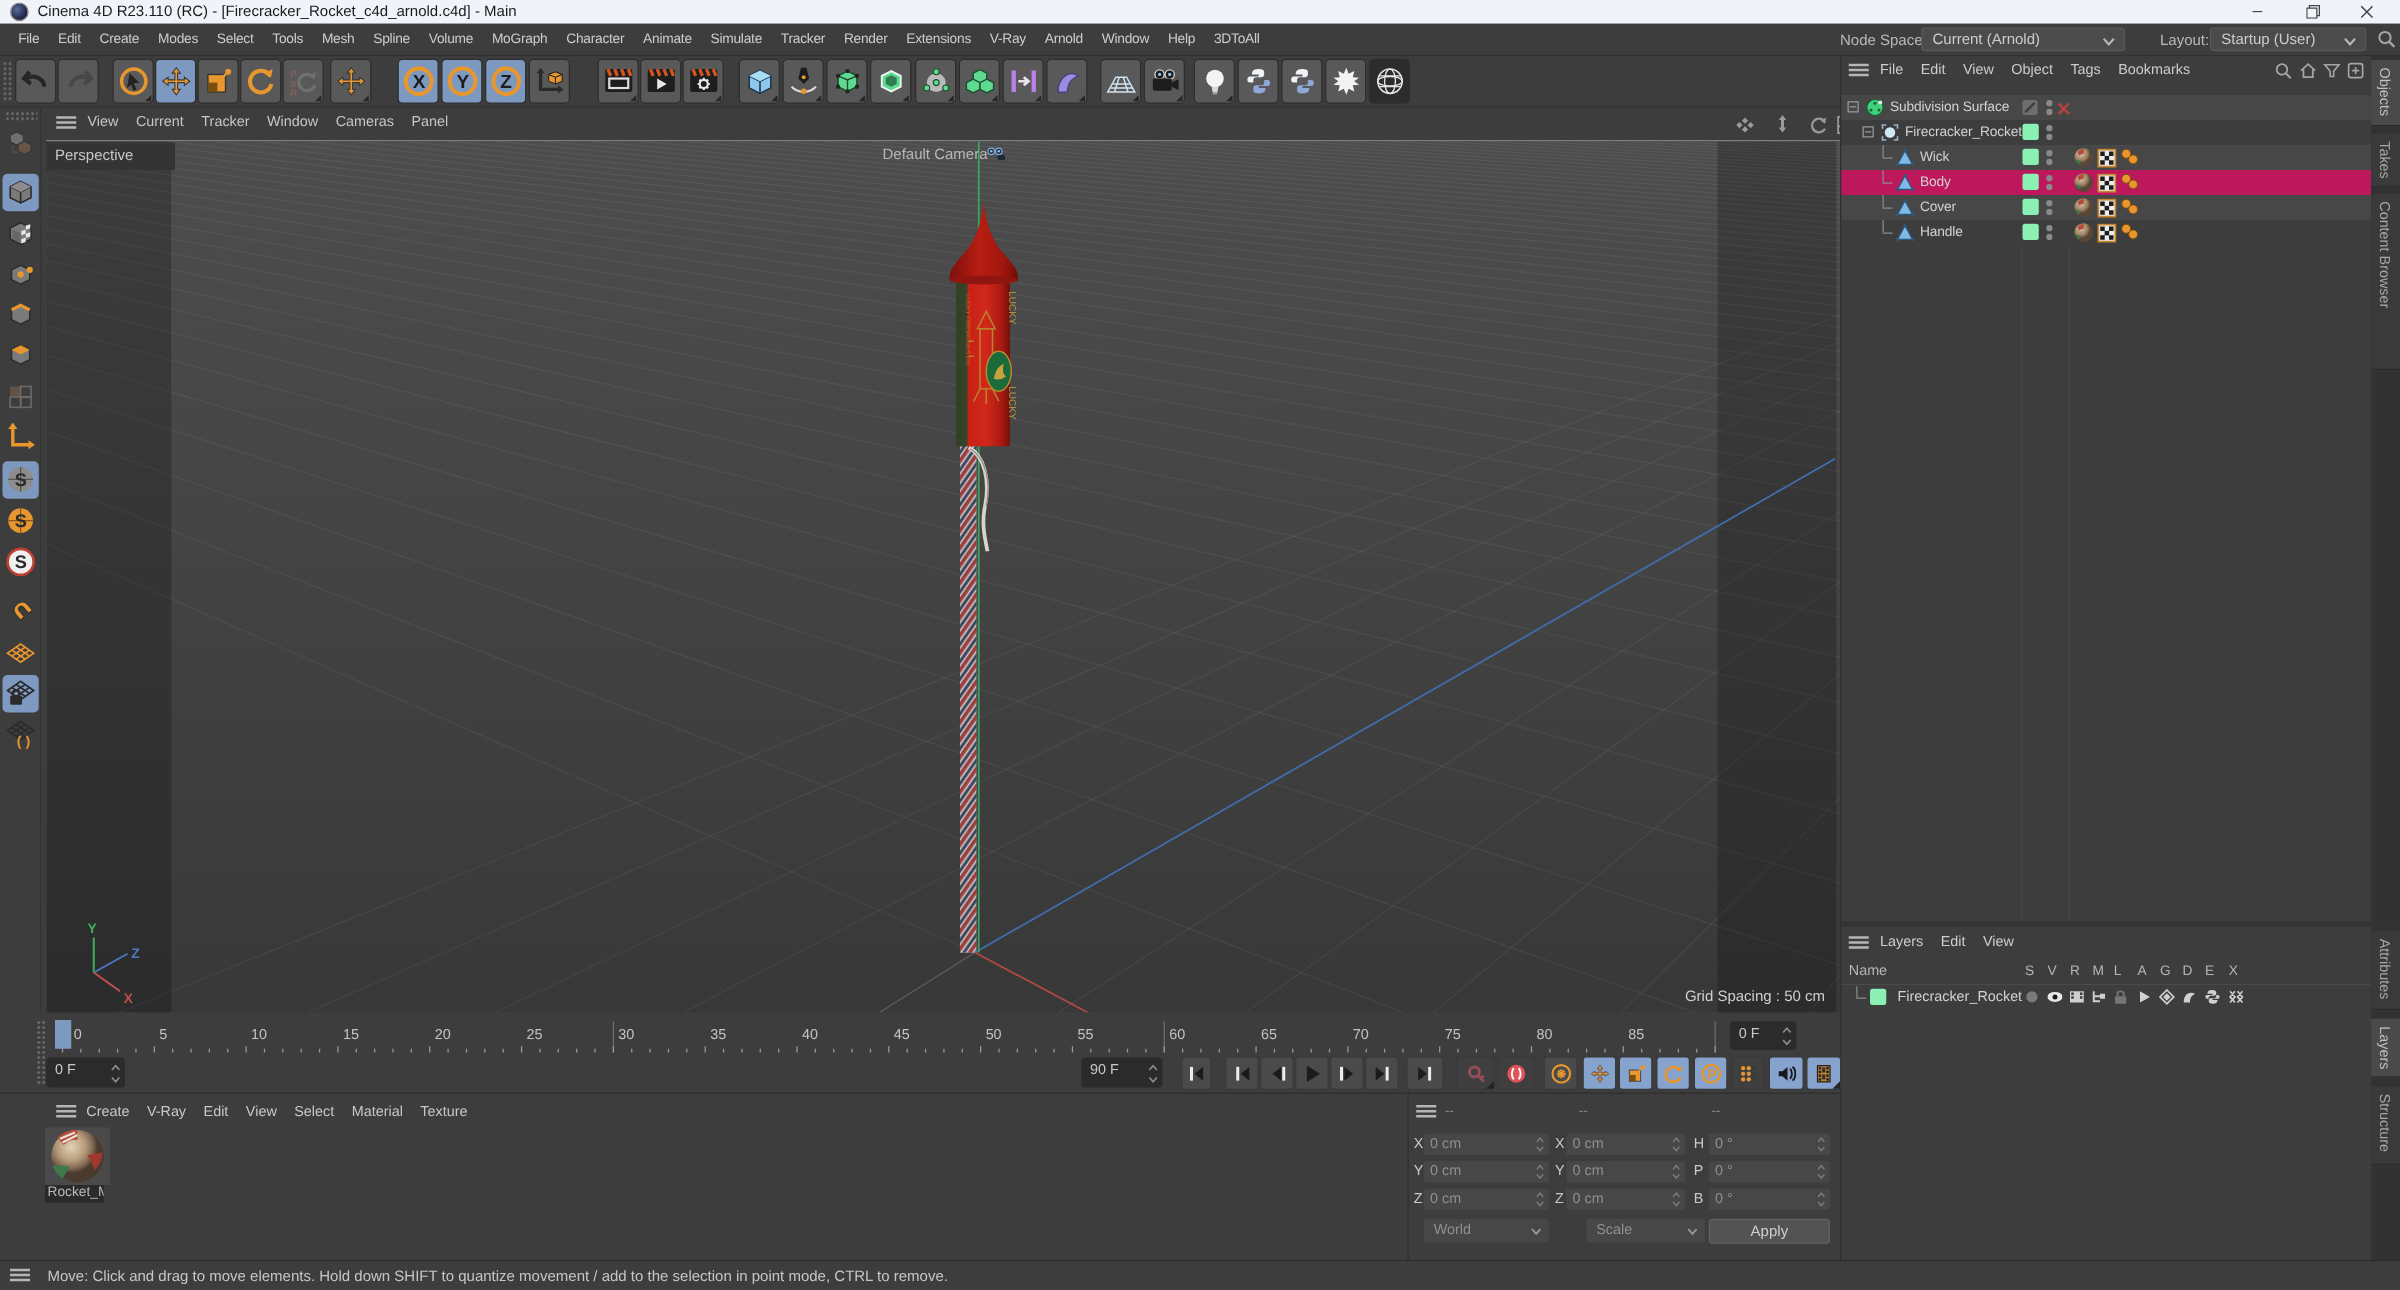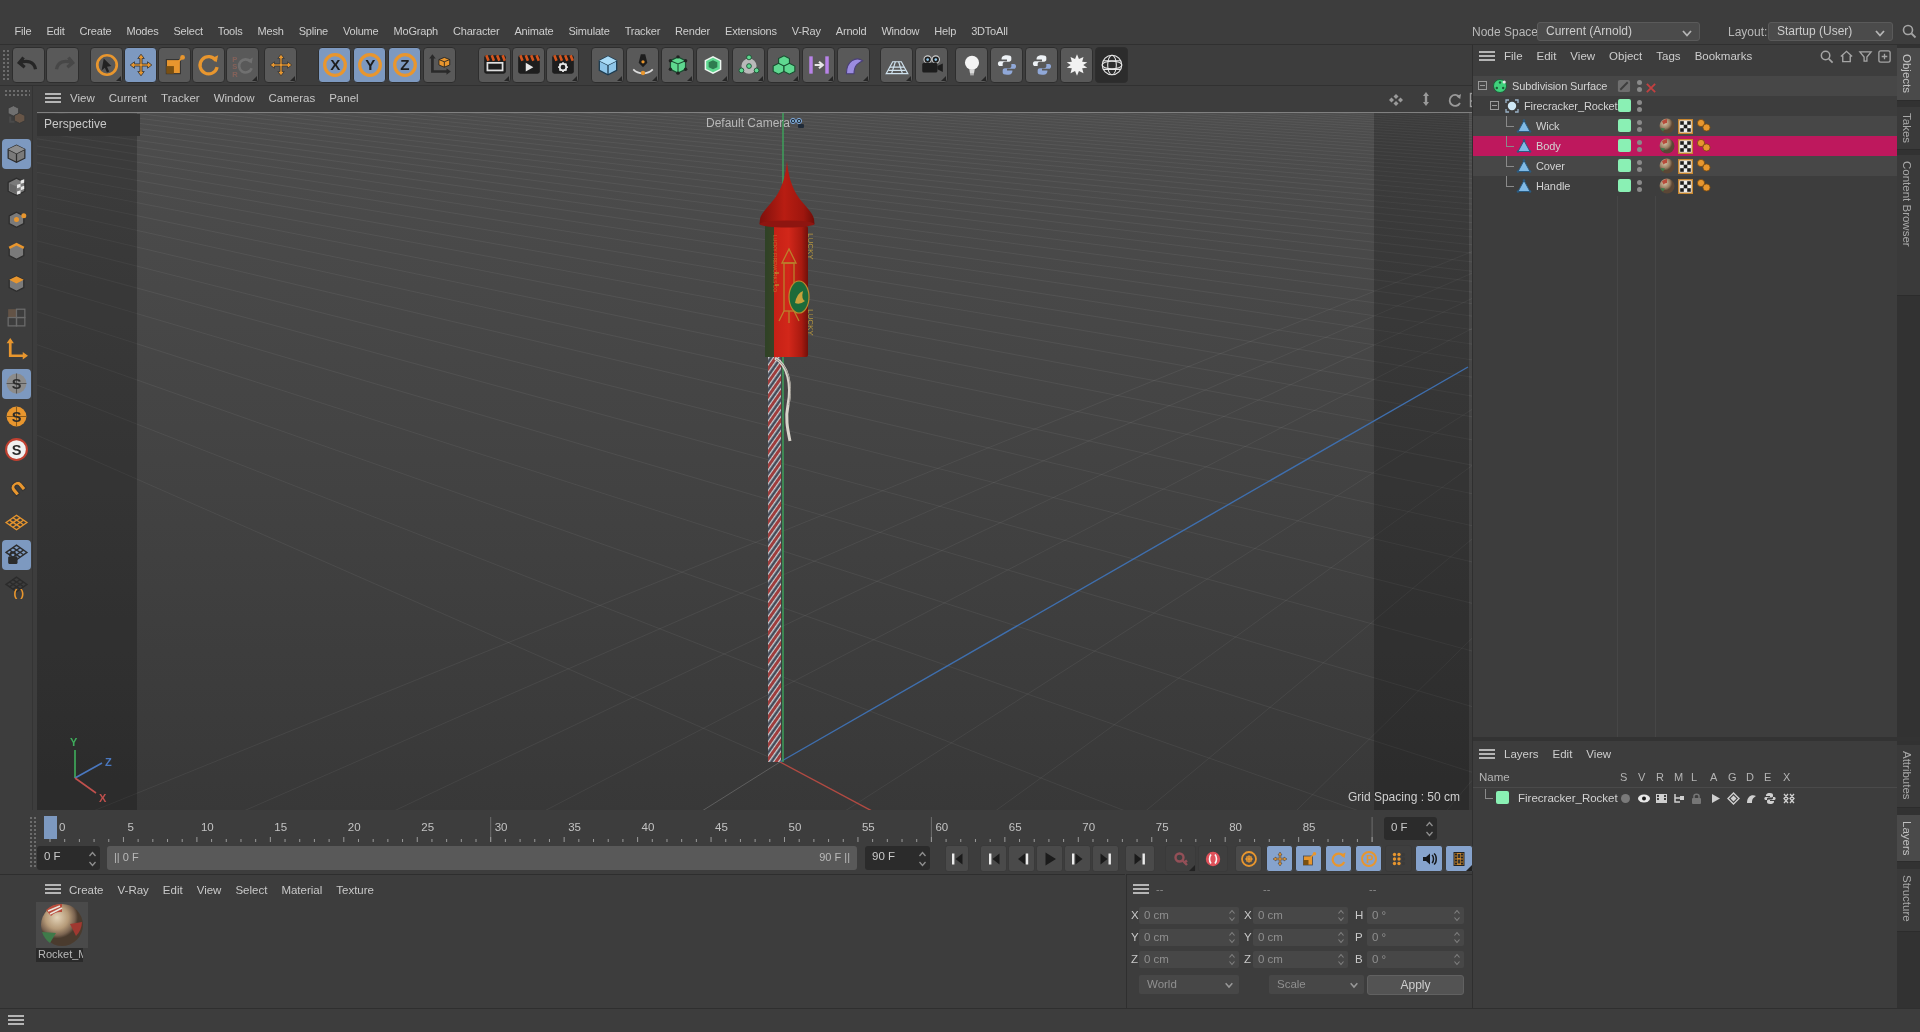--- a/index.html
+++ b/index.html
@@ -45,20 +45,36 @@
   .cselect{position:absolute;height:19px;background:#474747;border-radius:2px;font-size:11.5px;color:#909090;line-height:19px;padding-left:8px;box-sizing:border-box;}
   #apply-btn{position:absolute;height:20px;background:#535353;border:1px solid #616161;border-radius:3px;color:#cfcfcf;font-size:12px;text-align:center;line-height:18px;box-sizing:border-box;}
   .hamb{position:absolute;width:16px;height:11px;}
   .hamb b{position:absolute;left:0;width:16px;height:2px;background:#b5b5b5;}
   .hamb b:nth-child(1){top:0}.hamb b:nth-child(2){top:4px}.hamb b:nth-child(3){top:8px}
 </style>
 </head>
 <body>
 
 <div id="app">
+    <div class="abs" id="titlebar" style="left: 0px; top: 0px; width: 1920px; height: 19px; background: rgb(240, 243, 250);">
+      <div class="abs" style="left: 8px; top: 2px; width: 15px; height: 15px; border-radius: 50%; background: radial-gradient(circle at 35% 35%, rgb(90, 106, 154), rgb(26, 35, 64) 70%); border: 1px solid rgb(136, 136, 136); box-sizing: border-box;"></div>
+      <div class="abs" style="left: 30px; top: 2px; font-size: 12px; color: rgb(27, 27, 27);">Cinema 4D R23.110 (RC) - [Firecracker_Rocket_c4d_arnold.c4d] - Main</div>
+      <div class="abs" style="left: 1786px; top: 0px; width: 40px; height: 19px; color: rgb(68, 68, 68); font-size: 14px; text-align: center; line-height: 16px;">–</div>
+      <div class="abs" style="left: 1830px; top: 0px; width: 40px; height: 19px;">
+        <svg width="11" height="11" style="position:absolute;left:15px;top:4px" viewBox="0 0 11 11">
+          <rect x="0.5" y="2.5" width="8" height="8" fill="#f0f3fa" stroke="#444" stroke-width="1"></rect>
+          <path d="M2.5 2.5 L2.5 0.5 L10.5 0.5 L10.5 8.5 L8.5 8.5" stroke="#444" stroke-width="1" fill="none"></path>
+        </svg>
+      </div>
+      <div class="abs" style="left: 1872px; top: 0px; width: 44px; height: 19px;">
+        <svg width="11" height="11" style="position:absolute;left:16px;top:4px" viewBox="0 0 11 11">
+          <path d="M1 1 L10 10 M10 1 L1 10" stroke="#444" stroke-width="1.2"></path>
+        </svg>
+      </div>
+    </div>
     <div class="abs" style="left: 0px; top: 19px; width: 1920px; height: 26px; background: rgb(61, 61, 61); border-bottom: 1px solid rgb(48, 48, 48); box-sizing: border-box;">
       <div class="abs" style="left: 7px; top: 0px; white-space: nowrap;"><div class="menu-item">File</div><div class="menu-item">Edit</div><div class="menu-item">Create</div><div class="menu-item">Modes</div><div class="menu-item">Select</div><div class="menu-item">Tools</div><div class="menu-item">Mesh</div><div class="menu-item">Spline</div><div class="menu-item">Volume</div><div class="menu-item">MoGraph</div><div class="menu-item">Character</div><div class="menu-item">Animate</div><div class="menu-item">Simulate</div><div class="menu-item">Tracker</div><div class="menu-item">Render</div><div class="menu-item">Extensions</div><div class="menu-item">V-Ray</div><div class="menu-item">Arnold</div><div class="menu-item">Window</div><div class="menu-item">Help</div><div class="menu-item">3DToAll</div></div>
       <div class="abs" style="left: 1472px; top: 6px; font-size: 12px; color: rgb(185, 185, 185);">Node Space:</div>
       <div class="abs mb-select" style="left: 1537px; top: 3px; width: 163px;"><div style="display: inline;">Current (Arnold)</div><div class="abs" style="right: 6px; top: 4px;"><svg width="12" height="12" viewBox="0 0 12 12">
             <path d="M2 4 L6 8.5 L10 4" stroke="#b5b5b5" stroke-width="1.8" fill="none"></path>
           </svg></div></div>
       <div class="abs" style="left: 1728px; top: 6px; font-size: 12px; color: rgb(185, 185, 185);">Layout:</div>
       <div class="abs mb-select" style="left: 1768px; top: 3px; width: 125px;"><div style="display: inline;">Startup (User)</div><div class="abs" style="right: 6px; top: 4px;"><svg width="12" height="12" viewBox="0 0 12 12">
             <path d="M2 4 L6 8.5 L10 4" stroke="#b5b5b5" stroke-width="1.8" fill="none"></path>
           </svg></div></div>
@@ -1067,24 +1083,20 @@
         <svg class="spin-arr" width="9" height="18">
           <path d="M1.5 6 L4.5 2.5 L7.5 6 M1.5 12 L4.5 15.5 L7.5 12" stroke="#8f8f8f" stroke-width="1.3" fill="none"></path>
         </svg>
       </div>
       <div class="abs spinbox" style="left: 37px; top: 36px; width: 63px; height: 24px;">
         <div class="sval">0 F</div>
         <svg class="spin-arr" width="9" height="18" style="top:4px">
           <path d="M1.5 6 L4.5 2.5 L7.5 6 M1.5 12 L4.5 15.5 L7.5 12" stroke="#8f8f8f" stroke-width="1.3" fill="none"></path>
         </svg>
       </div>
-      <div class="abs" style="left: 107px; top: 36px; width: 750px; height: 24px; background: rgb(89, 89, 89); border-radius: 3px;">
-        <div class="abs" style="left: 7px; top: 5px; font-size: 11px; color: rgb(185, 185, 185);">|| 0 F</div>
-        <div class="abs" style="right: 7px; top: 5px; font-size: 11px; color: rgb(185, 185, 185);">90 F ||</div>
-      </div>
       <div class="abs spinbox" style="left: 865px; top: 36px; width: 65px; height: 24px;">
         <div class="sval">90 F</div>
         <svg class="spin-arr" width="9" height="18" style="top:4px">
           <path d="M1.5 6 L4.5 2.5 L7.5 6 M1.5 12 L4.5 15.5 L7.5 12" stroke="#8f8f8f" stroke-width="1.3" fill="none"></path>
         </svg>
       </div>
       <div class="abs trbtn " style="left: 945px; width: 24px;">
         <svg width="16" height="16" viewBox="0 0 16 16">
           <rect x="3" y="2.5" width="2.4" height="11" fill="#ececec"></rect>
           <path d="M13.5 2.5 L6.5 8 L13.5 13.5 Z" fill="#1b1b1b"></path>
@@ -1319,14 +1331,15 @@
         </svg>
       </div>
       <div class="abs" id="apply-btn" style="left: 240px; top: 100px; width: 97px;">Apply</div>
     </div>
     <div class="abs" style="left: 0px; top: 1008px; width: 1920px; height: 24px; background: rgb(61, 61, 61); border-top: 1px solid rgb(47, 47, 47); box-sizing: border-box;">
       <div class="hamb" style="left: 8px; top: 6px;">
         <b></b>
         <b></b>
         <b></b>
       </div>
+      <div class="abs" style="left: 38px; top: 5px; font-size: 12px; color: rgb(198, 198, 198);">Move: Click and drag to move elements. Hold down SHIFT to quantize movement / add to the selection in point mode, CTRL to remove.</div>
     </div>
   </div>
 
 </body></html>

